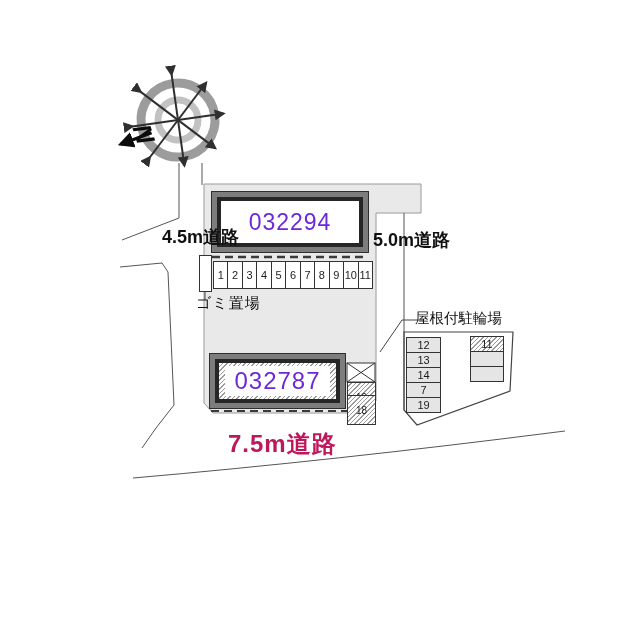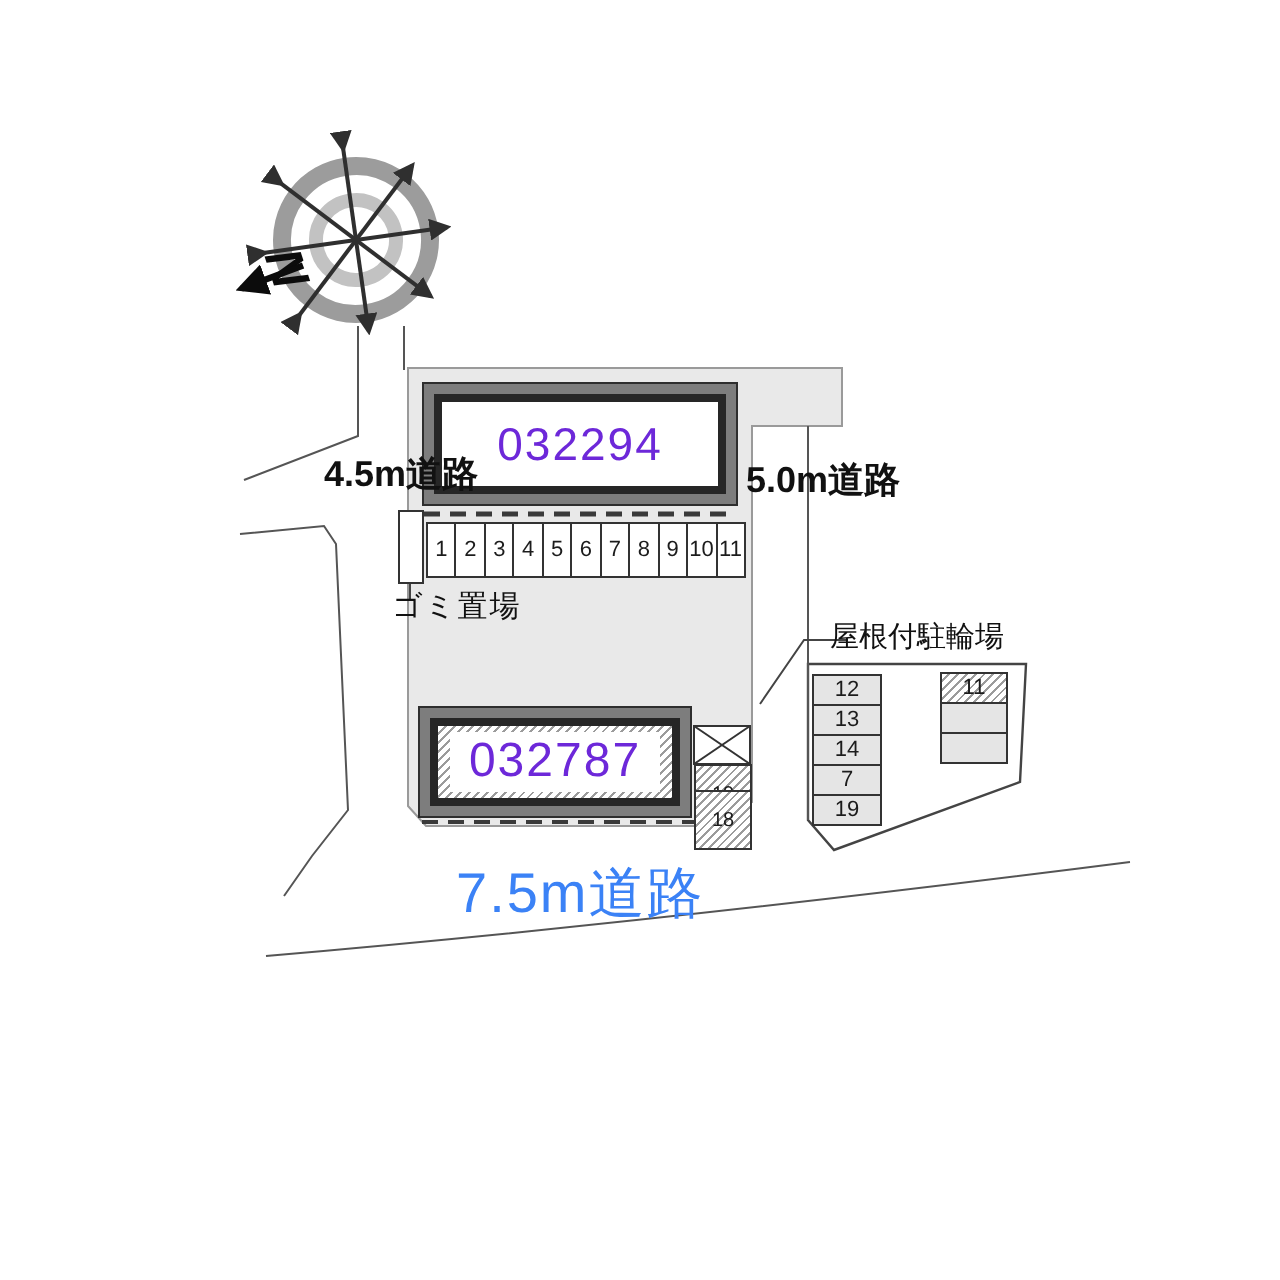--- a/index.html
+++ b/index.html
@@ -30,21 +30,21 @@
   .cellcol .cell:first-child{margin-top:0;}
   .cell.hatched{background:repeating-linear-gradient(135deg,#ffffff 0px,#ffffff 2.1px,#9b9b9b 2.1px,#9b9b9b 3.1px);}
 
   .side-cell{position:absolute;box-sizing:border-box;border:1px solid #333;width:29px;height:30px;
              background:repeating-linear-gradient(135deg,#ffffff 0px,#ffffff 2.1px,#9b9b9b 2.1px,#9b9b9b 3.1px);
              display:flex;align-items:center;justify-content:center;font-size:10px;font-weight:500;}
 
   
   .vroad{position:absolute;display:flex;flex-direction:row;align-items:center;line-height:1.18;
          font-size:18px;font-weight:700;color:#111;}
-  .hroad{position:absolute;font-size:28px;color:#3b82f6;letter-spacing:1px;}
+  .hroad{position:absolute;font-size:24px;color:#be185d;letter-spacing:1px;font-weight:bold;}
   .small-label{position:absolute;font-size:15px;color:#111;letter-spacing:1px;}
 </style>
 </head>
 <body>
 
 <div id="canvas">
 
   <svg id="linework" width="640" height="640" viewBox="0 0 640 640">
     <defs>
       <marker id="ah" viewBox="0 0 10 10" refX="8" refY="5" markerWidth="5.5" markerHeight="5.5" orient="auto">

